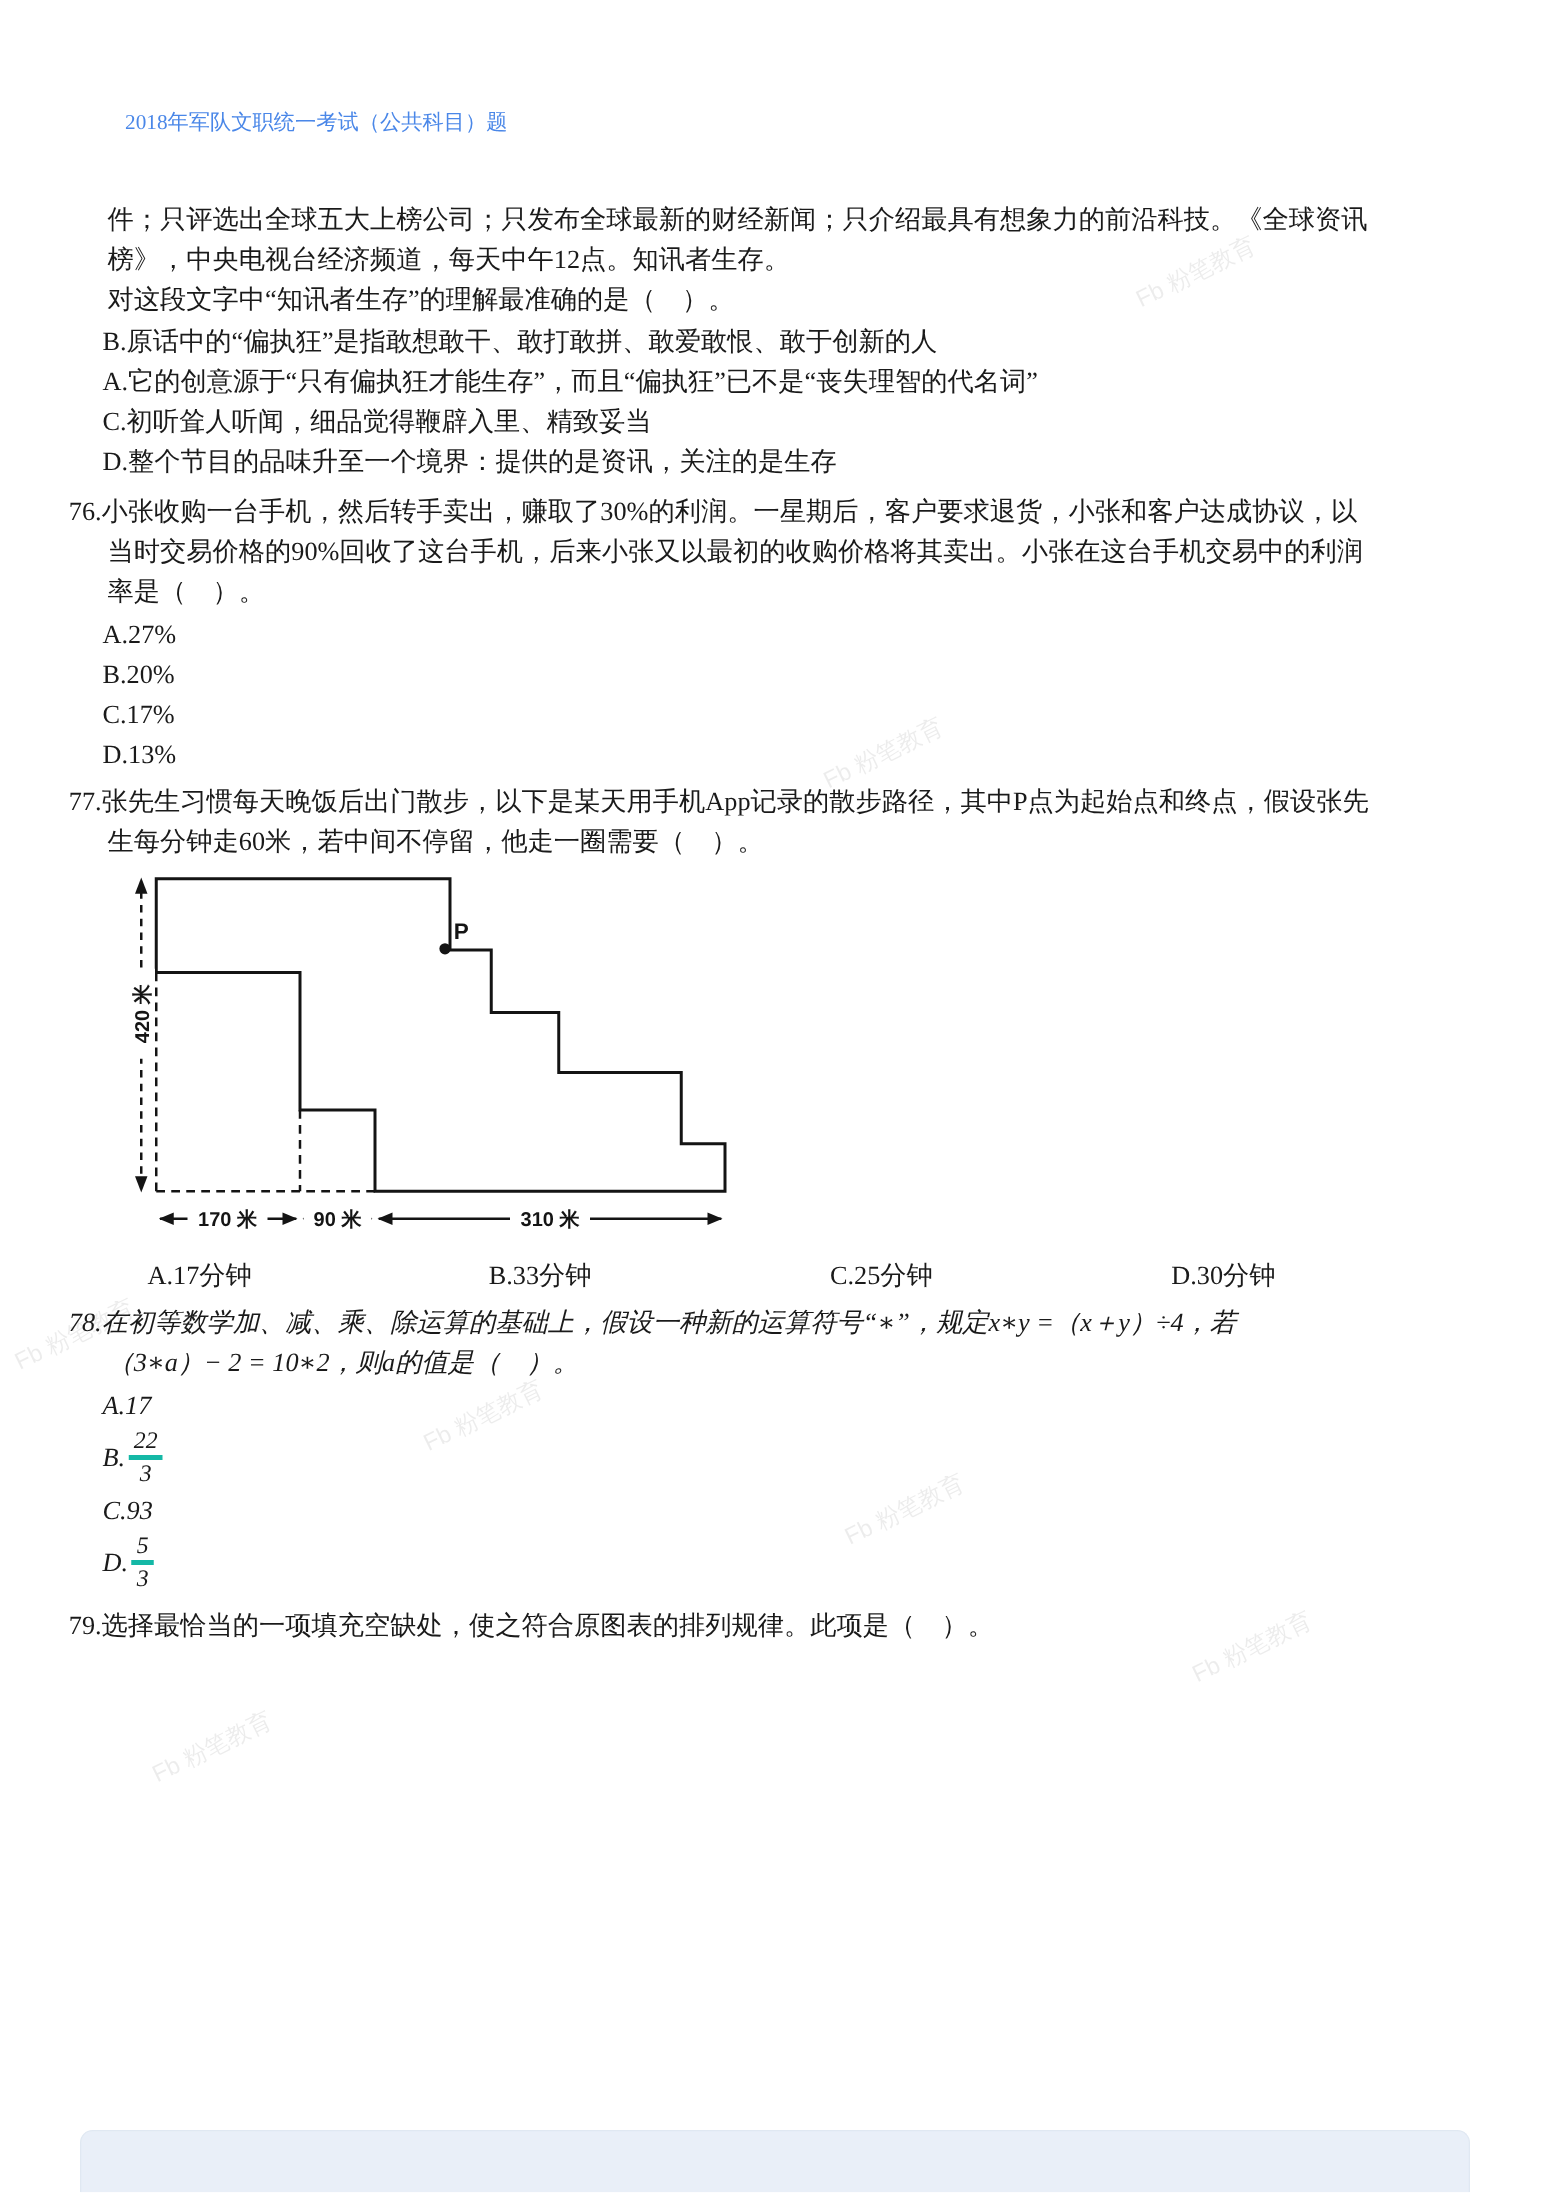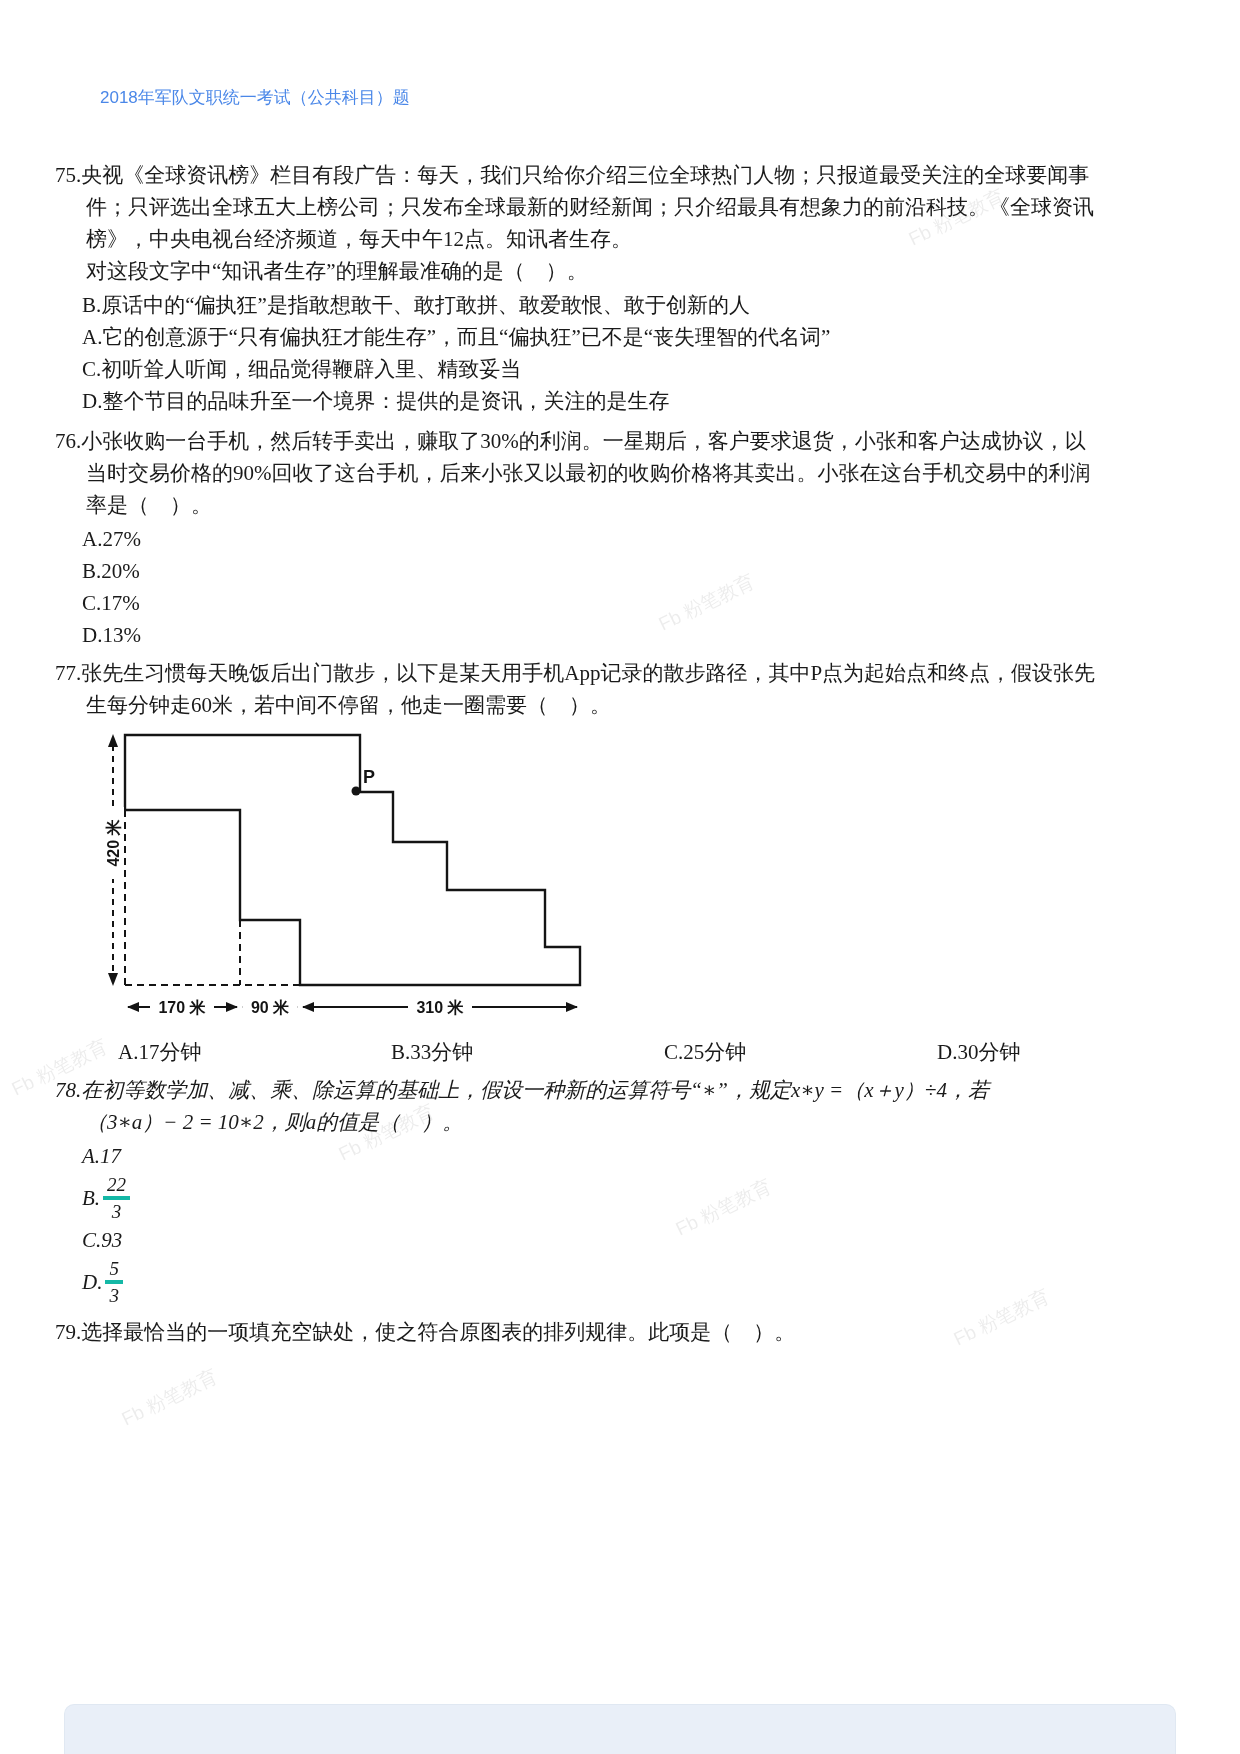--- a/index.html
+++ b/index.html
@@ -5,21 +5,21 @@
   * { box-sizing: border-box; }
   body { margin: 0; background: #ffffff; }
   .page {
     position: relative; width: 1240px; height: 1754px; overflow: hidden;
     background: #ffffff; color: #1a1a1a;
     font-family: "Liberation Serif", "DejaVu Serif", serif;
   }
   .content { position: absolute; left: 55px; top: 0; width: 1132px; }
   .doc-title {
     margin: 86px 0 0 45px;
-    font-family: Liberation Sans, sans-serif;
+    font-family: Liberation Serif, serif;
     font-size: 17px; font-weight: 500; color: #4a87e8;
   }
   .question { font-size: 21px; line-height: 32px; }
   .q75 { margin-top: 50px; }
   .q76 { margin-top: 8px; }
   .q77 { margin-top: 6px; }
   .q78 { margin-top: 6px; font-style: italic; }
   .q79 { margin-top: 10px; }
   .q-line.cont { padding-left: 31px; }
   .q-options { margin-top: 2px; }
@@ -54,21 +54,20 @@
   <div class="watermark" style="left:335px; top:1120px;">Fb 粉笔教育</div>
   <div class="watermark" style="left:672px; top:1195px;">Fb 粉笔教育</div>
   <div class="watermark" style="left:950px; top:1305px;">Fb 粉笔教育</div>
   <div class="watermark" style="left:118px; top:1385px;">Fb 粉笔教育</div>
 
   <div class="content">
 
     <div class="doc-title">2018年军队文职统一考试（公共科目）题</div>
 
     <div class="question q75">
-      <div class="q-line">75.央视《全球资讯榜》栏目有段广告：每天，我们只给你介绍三位全球热门人物；只报道最受关注的全球要闻事</div>
       <div class="q-line cont">件；只评选出全球五大上榜公司；只发布全球最新的财经新闻；只介绍最具有想象力的前沿科技。《全球资讯</div>
       <div class="q-line cont">榜》，中央电视台经济频道，每天中午12点。知讯者生存。</div>
       <div class="q-line cont">对这段文字中“知讯者生存”的理解最准确的是（　）。</div>
       <div class="q-options">
         <div class="q-opt">B.原话中的“偏执狂”是指敢想敢干、敢打敢拼、敢爱敢恨、敢于创新的人</div>
         <div class="q-opt">A.它的创意源于“只有偏执狂才能生存”，而且“偏执狂”已不是“丧失理智的代名词”</div>
         <div class="q-opt">C.初听耸人听闻，细品觉得鞭辟入里、精致妥当</div>
         <div class="q-opt">D.整个节目的品味升至一个境界：提供的是资讯，关注的是生存</div>
       </div>
     </div>

